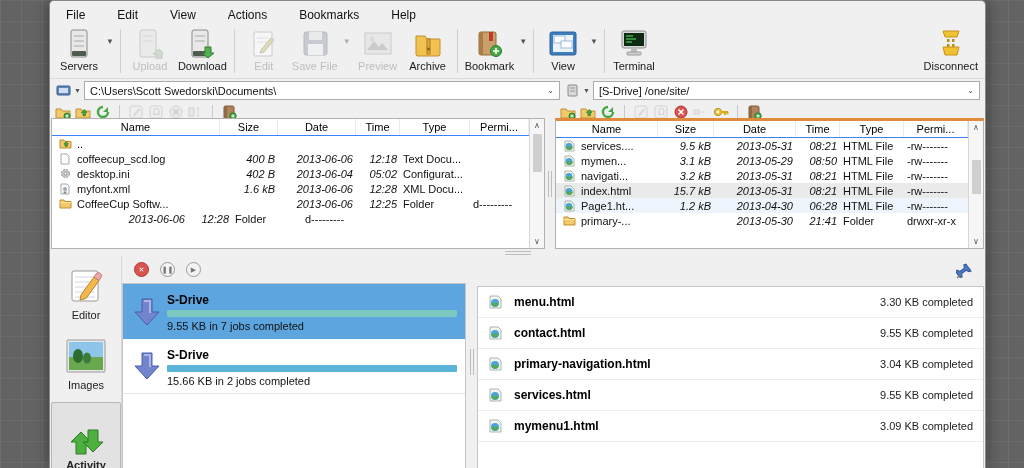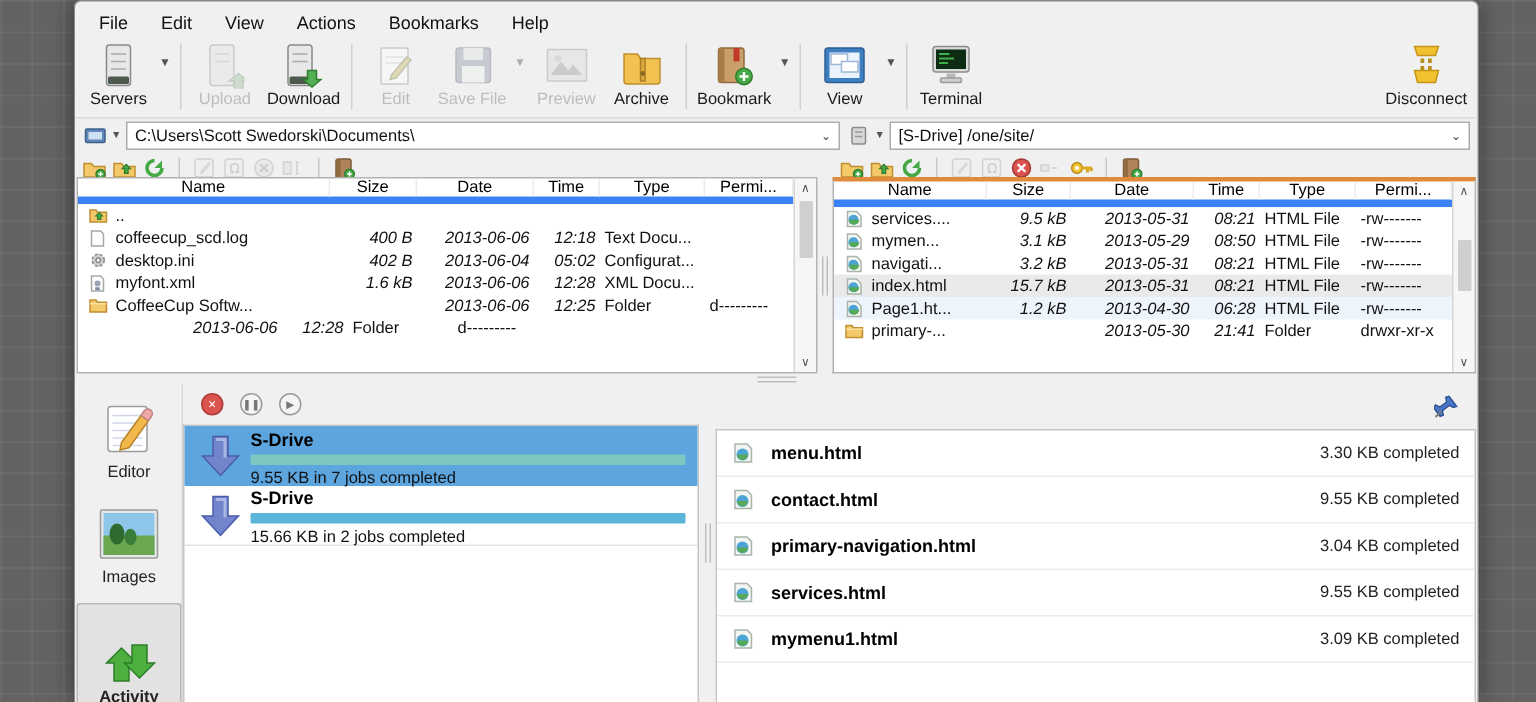--- a/index.html
+++ b/index.html
@@ -14,21 +14,21 @@
     background-size:21px 21px;
     position:relative;
   }
   .window{
     position:absolute; left:49px; top:0; width:937px; height:468px;
     background:#f0f0f0; border:1px solid #8a8a8a; border-bottom:none;
     border-radius:5px 5px 0 0; box-shadow:0 0 14px rgba(0,0,0,.45);
     overflow:hidden;
   }
   
-  .menubar{ display:flex; gap:6px; padding:5px 8px 2px; font-size:12px; }
+  .menubar{ display:flex; gap:16px; padding:5px 8px 2px; font-size:12px; }
   .menu-item{ padding:2px 8px; border-radius:2px; cursor:default; }
   
   .toolbar{ display:flex; align-items:flex-start; height:53px; padding:0 4px; border-bottom:1px solid #dadada; }
   .tbtn{ min-width:50px; display:flex; flex-direction:column; align-items:center; padding:2px 3px 0; }
   .ticon{ height:31px; display:flex; align-items:center; justify-content:center; }
   .tlabel{ font-size:11px; margin-top:1px; color:#1a1a1a; white-space:nowrap; }
   .dis{ opacity:.42; }
   .dis .tlabel{ color:#777; }
   .tsep{ width:1px; background:#cfcfcf; height:44px; margin:3px 4px 0; }
   .drop{ font-size:8px; color:#555; margin-top:11px; padding:0 2px; }
@@ -49,21 +49,21 @@
   .mico{ width:16px; height:16px; display:flex; align-items:center; justify-content:center; }
   
   .panels{ position:absolute; top:117px; left:1px; width:933px; height:131px; display:flex; }
   .filepanel{ background:#fff; border:1px solid #b2b2b2; display:flex; flex-direction:column; overflow:hidden; }
   .filepanel.local{ width:494px; }
   .filepanel.remote{ flex:1; border-top:3px solid #e08a3c; }
   .vsplit{ width:10px; display:flex; align-items:center; justify-content:center; }
   .vgrip{ width:4px; height:26px; border-left:1px solid #bdbdbd; border-right:1px solid #bdbdbd; }
   .fbody{ flex:1; display:flex; }
   .fmain{ flex:1; display:flex; flex-direction:column; overflow:hidden; }
-  .fhead{ display:flex; height:17px; border-bottom:5px solid #3b82f6; align-items:center; }
+  .fhead{ display:flex; height:17px; border-bottom:1px solid #3b82f6; align-items:center; }
   .hcell{ text-align:center; border-right:1px solid #e7ecf2; height:100%; display:flex; align-items:center; justify-content:center; color:#000; }
   .frow{ display:flex; height:15px; align-items:center; }
   .fcell{ white-space:nowrap; overflow:hidden; padding:0 3px; }
   .c-name{ display:flex; align-items:center; gap:4px; padding-left:5px; }
   .ra{ text-align:right; justify-content:flex-end; display:flex;font-style:italic; }
   .hl1{ background:#eaeaea; }
   .hl2{ background:#eef4fb; }
   .scrollbar{ width:15px; border-left:1px solid #d6d6d6; background:#f6f6f6; display:flex; flex-direction:column; align-items:center; font-size:8px; color:#555; }
   .sthumb{ width:9px; background:#cfcfcf; border-radius:1px; }
   
@@ -83,21 +83,21 @@
   .side-btn.active{ background:#e2e2e2; border:1px solid #b8b8b8; border-radius:2px; width:70px; flex:1; margin-bottom:0; justify-content:flex-start; padding-top:14px; }
   .side-btn.active .side-label{ font-weight:bold; }
   .sicon{ width:40px; height:38px; display:flex; align-items:center; justify-content:center; }
   
   .queue{ width:344px; display:flex; flex-direction:column; }
   .q-controls{ height:27px; display:flex; align-items:center; gap:11px; padding:0 12px; }
   .qc{ width:15px; height:15px; border-radius:50%; display:flex; align-items:center; justify-content:center; font-size:7px; }
   .qc.stop{ background:#d9534f; border:1px solid #b03a36; color:#fff; }
   .qc.gray{ background:#f4f4f4; border:1px solid #9a9a9a; color:#777; }
   .q-list{ flex:1; background:#fff; border:1px solid #c6c6c6; border-bottom:none; }
-  .q-entry{ height:40px; display:flex; align-items:center; padding:0 8px 0 4px; }
+  .q-entry{ height:55px; display:flex; align-items:center; padding:0 8px 0 4px; }
   .q-entry.sel{ background:#5ca5de; }
   .q-icon{ width:40px; display:flex; align-items:center; justify-content:center; }
   .q-info{ flex:1; display:flex; flex-direction:column; gap:3px; padding-top:2px; }
   .q-name{ font-weight:bold; font-size:12px; color:#000; }
   .q-bar{ height:7px; width:100%; border-radius:1px; }
   .q-bar.teal{ background:#7cc7bf; }
   .q-bar.blue{ background:#5bb5d9; }
   .q-status{ font-size:11px; color:#111; }
   .q-entry.plain{ border-bottom:1px solid #e4e4e4; }
   

